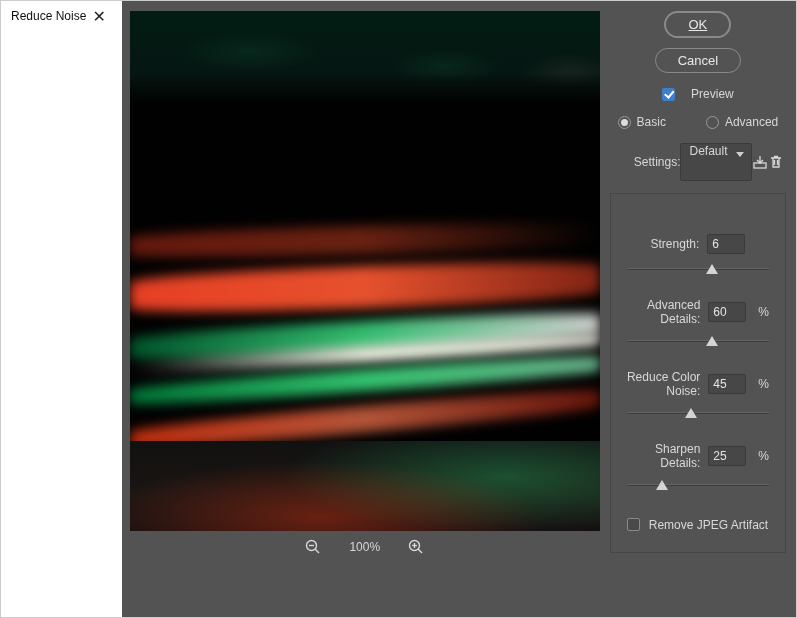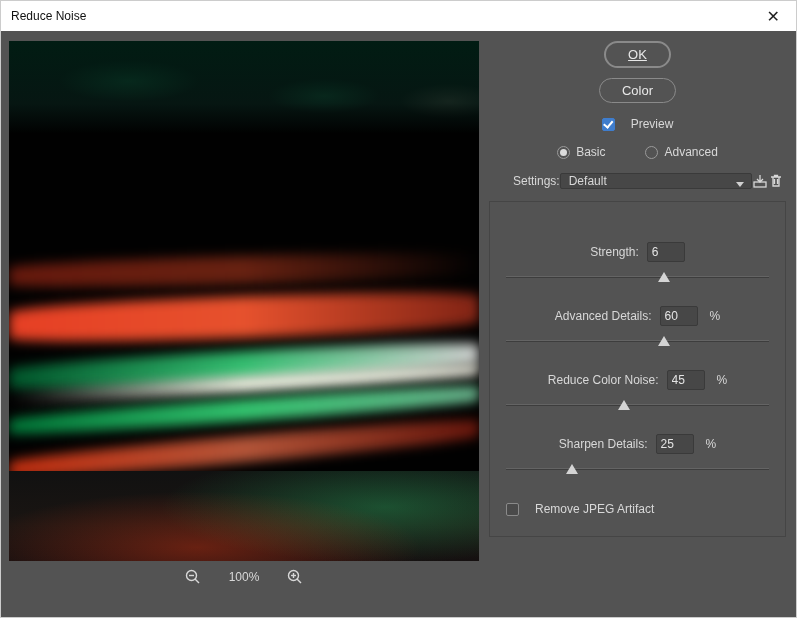--- a/index.html
+++ b/index.html
@@ -9,21 +9,21 @@
   color: #d8d8d8;
   background: #fff;
   width: 797px;
   height: 618px;
 }
 .window {
   width: 797px;
   height: 618px;
   background: #fff;
   display: flex;
-  flex-direction: column;
+  flex-direction: row;
   border: 1px solid #ccc;
 }
 .titlebar {
   height: 30px;
   background: #fff;
   display: flex;
   align-items: center;
   padding: 0 10px;
   color: #111;
 }
@@ -129,21 +129,21 @@
   content:""; position:absolute; top:2px; left:2px; width:7px; height:7px;
   border-radius:50%; background:#dcdcdc;
 }
 
 .settings-row{
   width:100%; display:flex; align-items:center; padding:0 2px 6px 24px;
 }
 .settings-row label { margin-right:0; }
 .select {
   flex:1; background:#474747; border:1px solid #3a3a3a;
-  color:#d8d8d8; height:16px; padding:0 22px 4px 8px;
+  color:#d8d8d8; height:38px; padding:0 22px 4px 8px;
   font-size:12px; position:relative; border-radius:2px;
 }
 .select-wrap { position:relative; flex:1; }
 .select-wrap::after{
   content:""; position:absolute; right:8px; top:9px;
   border-left:4px solid transparent; border-right:4px solid transparent;
   border-top:5px solid #d0d0d0; pointer-events:none;
 }
 .icon-btn { width:16px; height:16px; cursor:pointer; display:inline-flex; align-items:center; justify-content:center; }
 
@@ -172,21 +172,21 @@
   background:#646464; border-bottom:1px solid #3d3d3d;
 }
 .thumb {
   position:absolute; top:2px; width:0; height:0;
   border-left:6px solid transparent; border-right:6px solid transparent;
   border-bottom:10px solid #d4d4d4; transform: translateX(-6px);
   cursor:pointer;
 }
 .remove-row {
   align-self:flex-start; margin-top:4px;
-  display:flex; align-items:center; gap:16px;
+  display:flex; gap:9px;
 }
 </style>
 </head>
 <body>
 
 <div class="window">
 
   <div class="titlebar">
     <span class="title">Reduce Noise</span>
     <span class="close">✕</span>
@@ -215,21 +215,21 @@
           <circle cx="6.5" cy="6.5" r="5"></circle>
             <line x1="10" y1="10" x2="14" y2="14"></line>
           <line x1="4" y1="6.5" x2="9" y2="6.5"></line>
             <line x1="6.5" y1="4" x2="6.5" y2="9"></line>
         </svg>
       </div>
     </div>
 
     <div class="right">
       <button class="btn">OK</button>
-      <button class="btn">Color</button>
+      <button class="btn">Cancel</button>
 
       <div class="check-row">
         <span class="chk checked"></span>
         <span>Preview</span>
       </div>
 
       <div class="radio-row">
         <div class="radio-item">
           <span class="radio checked"></span>
           <span>Basic</span>

